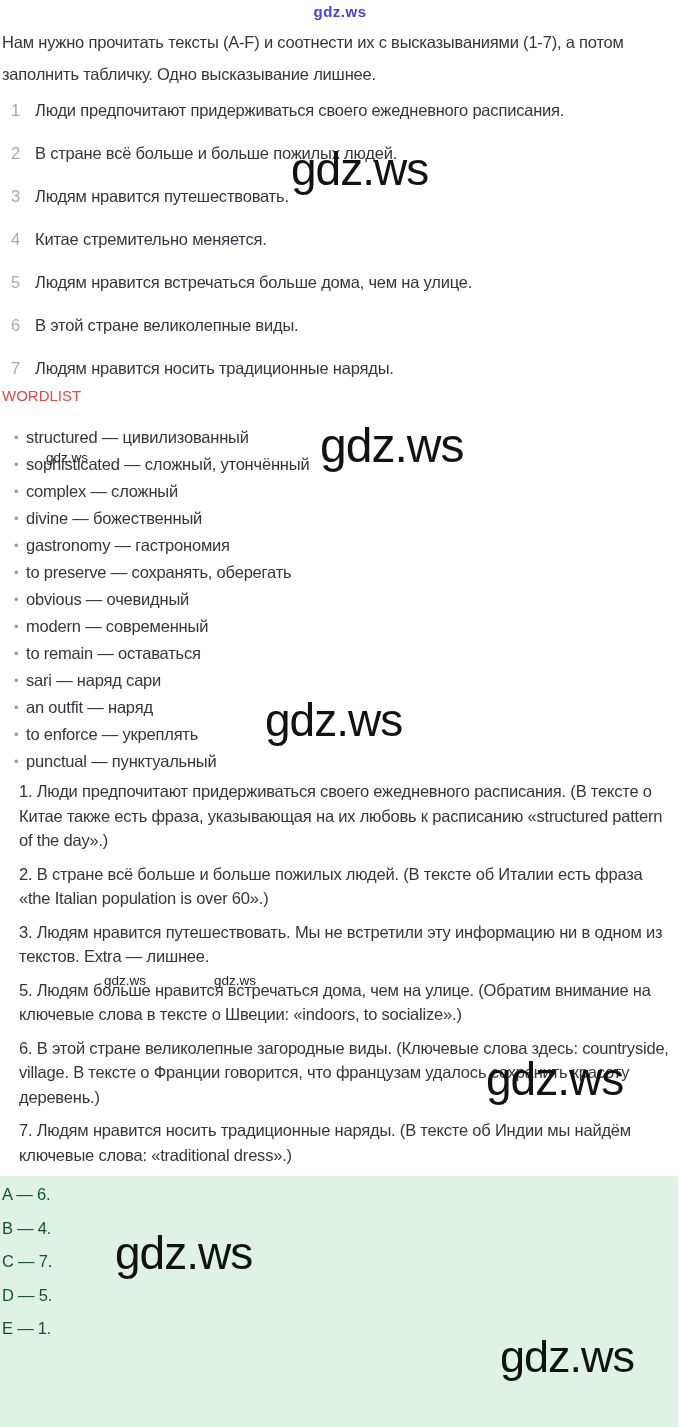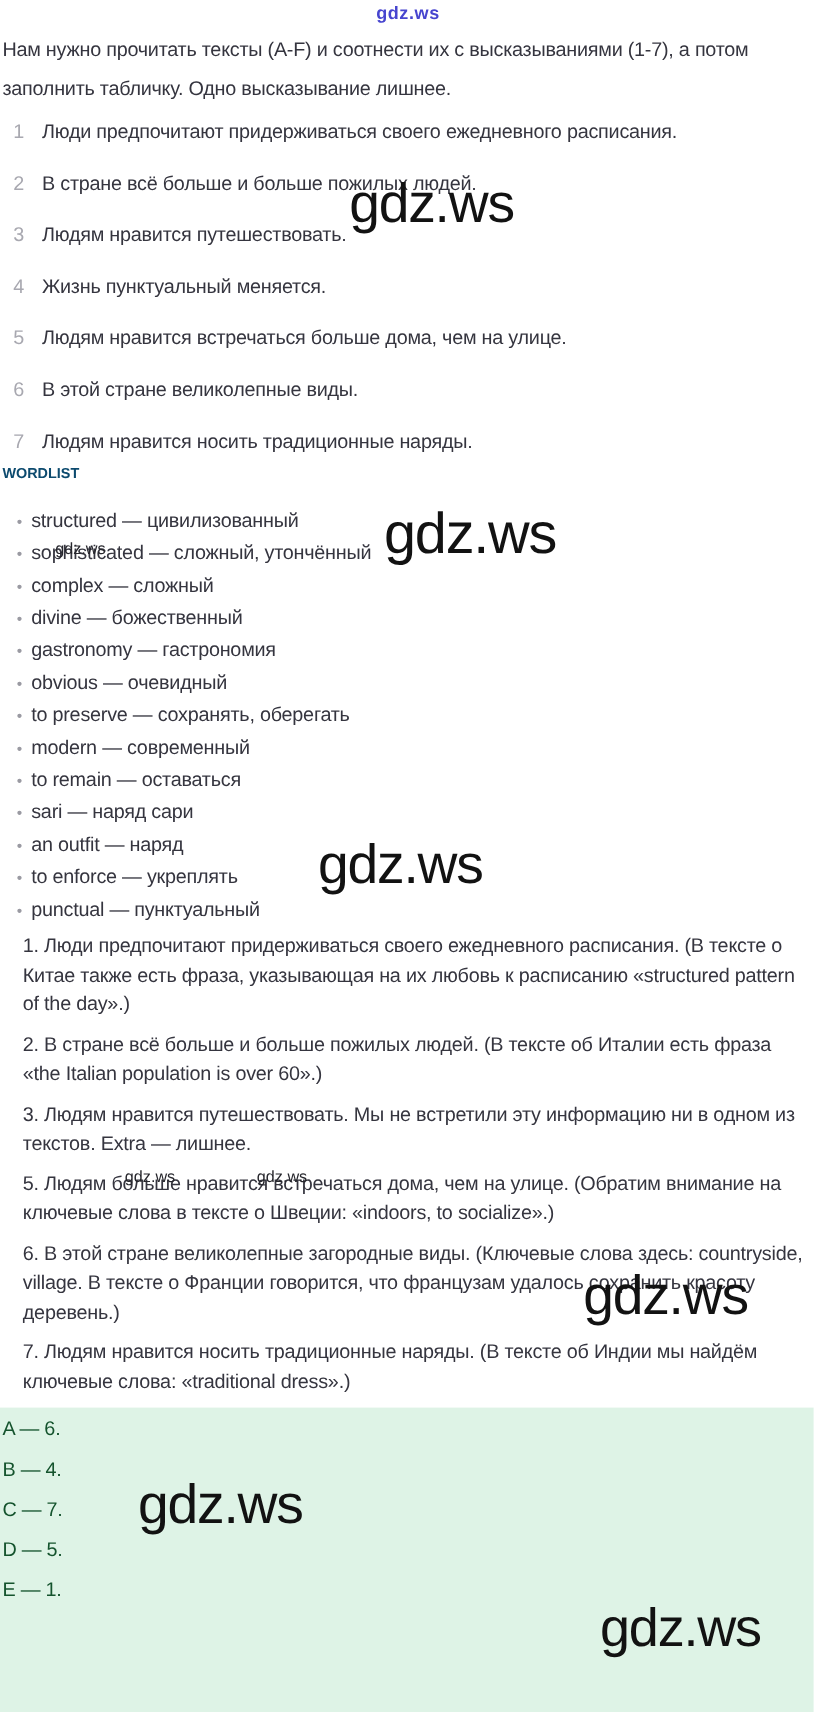--- a/index.html
+++ b/index.html
@@ -35,23 +35,23 @@
   }
   .stmt-num{
     color:#a8a8b0;
     min-width:18px;
     text-align:right;
     flex:0 0 auto;
   }
   .stmt-text{margin-left:15px;}
   .wl-heading{
     margin:-16px 0 0 0;
-    font-size:12px;
-    font-weight:700;
-    color:#0c4a6e;
+    font-size:15px;
+    font-weight:400;
+    color:#ef4444;
     letter-spacing:0px;
   }
   .wordlist{
     list-style:none;
     margin:20px 0 0 0;
     padding:0;
   }
   .wordlist li{
     line-height:27px;
     padding-left:24px;
@@ -118,21 +118,21 @@
     <div class="stmt">
       <span class="stmt-num">2</span>
       <span class="stmt-text">В стране всё больше и больше пожилых людей.</span>
     </div>
     <div class="stmt">
       <span class="stmt-num">3</span>
       <span class="stmt-text">Людям нравится путешествовать.</span>
     </div>
     <div class="stmt">
       <span class="stmt-num">4</span>
-      <span class="stmt-text">Жизнь пунктуальный меняется.</span>
+      <span class="stmt-text">Китае стремительно меняется.</span>
     </div>
     <div class="stmt">
       <span class="stmt-num">5</span>
       <span class="stmt-text">Людям нравится встречаться больше дома, чем на улице.</span>
     </div>
     <div class="stmt">
       <span class="stmt-num">6</span>
       <span class="stmt-text">В этой стране великолепные виды.</span>
     </div>
     <div class="stmt">
@@ -142,22 +142,22 @@
   </div>
 
   <h2 class="wl-heading">WORDLIST</h2>
 
   <ul class="wordlist">
     <li><span class="bullet"></span><span>structured — цивилизованный</span></li>
     <li><span class="bullet"></span><span>sophisticated — сложный, утончённый</span></li>
     <li><span class="bullet"></span><span>complex — сложный</span></li>
     <li><span class="bullet"></span><span>divine — божественный</span></li>
     <li><span class="bullet"></span><span>gastronomy — гастрономия</span></li>
+    <li><span class="bullet"></span><span>to preserve — сохранять, оберегать</span></li>
     <li><span class="bullet"></span><span>obvious — очевидный</span></li>
-    <li><span class="bullet"></span><span>to preserve — сохранять, оберегать</span></li>
     <li><span class="bullet"></span><span>modern — современный</span></li>
     <li><span class="bullet"></span><span>to remain — оставаться</span></li>
     <li><span class="bullet"></span><span>sari — наряд сари</span></li>
     <li><span class="bullet"></span><span>an outfit — наряд</span></li>
     <li><span class="bullet"></span><span>to enforce — укреплять</span></li>
     <li><span class="bullet"></span><span>punctual — пунктуальный</span></li>
   </ul>
 
   <div class="explanations">
     <p>1. Люди предпочитают придерживаться своего ежедневного расписания. (В тексте о Китае также есть фраза, указывающая на их любовь к расписанию «structured pattern of the day».)</p>

